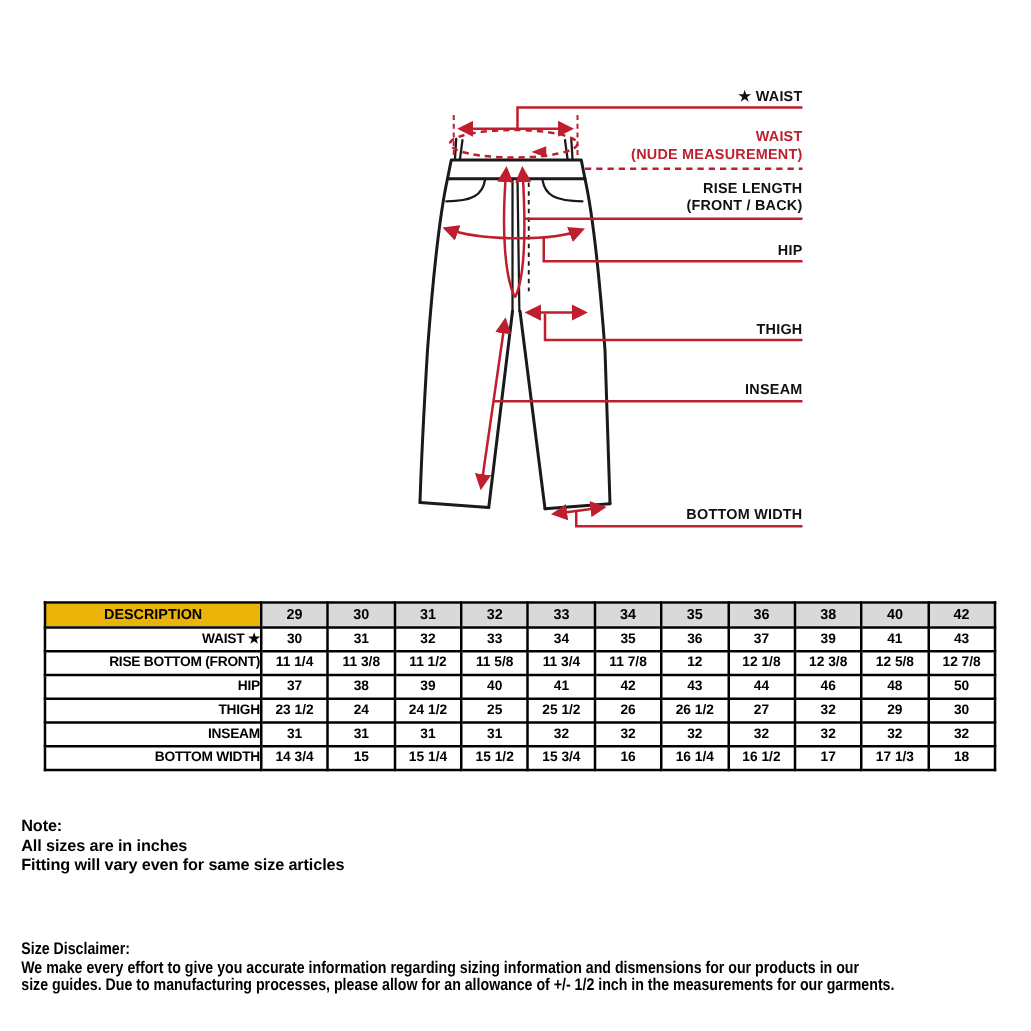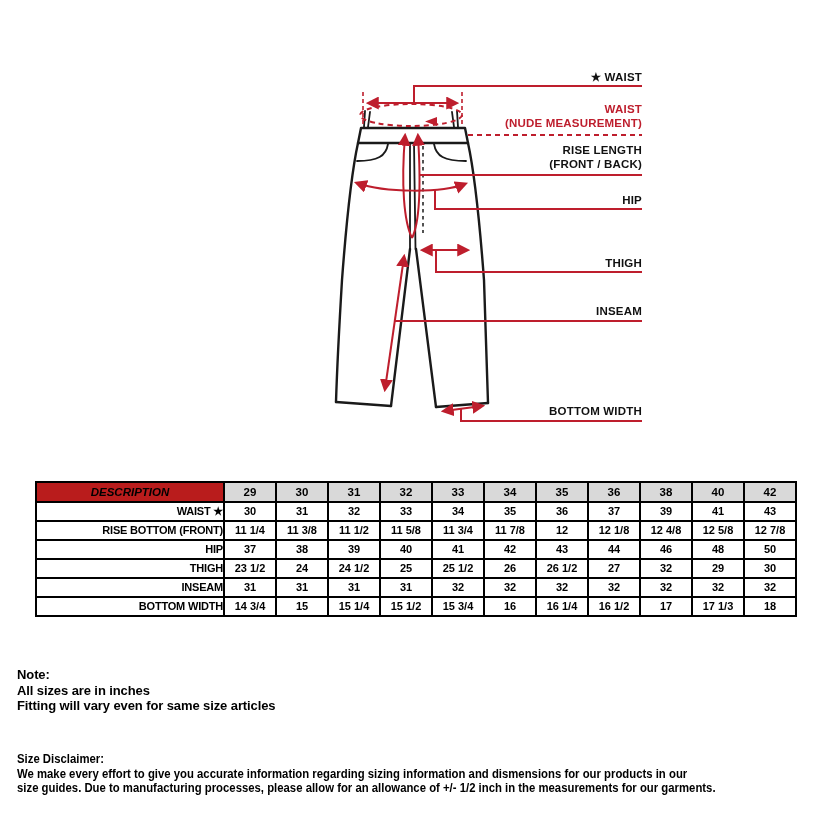--- a/index.html
+++ b/index.html
@@ -27,21 +27,21 @@
   }
   .size-table th, .size-table td {
     border:2px solid #000; padding:0; font-weight:bold; font-size:11px;
     text-align:center; white-space:nowrap; overflow:hidden;
   }
   .size-table th { height:20px; font-size:11.5px; }
   .size-table td { height:17px; line-height:17px; }
   .size-table td.row-label { text-align:right; padding-left:6px; letter-spacing:-.2px; }
   
   .note-block {
-    position:absolute; top:667px; left:17px;
+    position:absolute; top:653px; left:17px;
     font-weight:bold; font-size:13px; line-height:15.5px; letter-spacing:-.1px;
   }
   .disclaimer-block { position:absolute; top:752px; left:17px; }
   .cond {
     font-weight:bold; font-size:13.5px; line-height:14.5px; white-space:nowrap;
     transform:scaleX(0.84); transform-origin:0 0;
   }
 </style>
 </head>
 <body>
@@ -105,21 +105,21 @@
     <text class="lbl" x="642" y="204">HIP</text>
     <text class="lbl" x="642" y="267">THIGH</text>
     <text class="lbl" x="642" y="315">INSEAM</text>
     <text class="lbl" x="642" y="415">BOTTOM WIDTH</text>
   </g>
 </svg>
 
 <table class="size-table">
   <thead>
       <tr>
-        <th style="background: #b91c1c; width: 188px; font-style: italic;">DESCRIPTION</th>
+        <th style="background: #eab308; width: 173px;">DESCRIPTION</th>
         <th style="background: rgb(217, 217, 217);">29</th>
         <th style="background: rgb(217, 217, 217);">30</th>
         <th style="background: rgb(217, 217, 217);">31</th>
         <th style="background: rgb(217, 217, 217);">32</th>
         <th style="background: rgb(217, 217, 217);">33</th>
         <th style="background: rgb(217, 217, 217);">34</th>
         <th style="background: rgb(217, 217, 217);">35</th>
         <th style="background: rgb(217, 217, 217);">36</th>
         <th style="background: rgb(217, 217, 217);">38</th>
         <th style="background: rgb(217, 217, 217);">40</th>
@@ -144,21 +144,21 @@
       <tr>
         <td class="row-label">RISE BOTTOM (FRONT)</td>
         <td>11 1/4</td>
         <td>11 3/8</td>
         <td>11 1/2</td>
         <td>11 5/8</td>
         <td>11 3/4</td>
         <td>11 7/8</td>
         <td>12</td>
         <td>12 1/8</td>
-        <td>12 4/8</td>
+        <td>12 3/8</td>
         <td>12 5/8</td>
         <td>12 7/8</td>
       </tr>
       <tr>
         <td class="row-label">HIP</td>
         <td>37</td>
         <td>38</td>
         <td>39</td>
         <td>40</td>
         <td>41</td>

